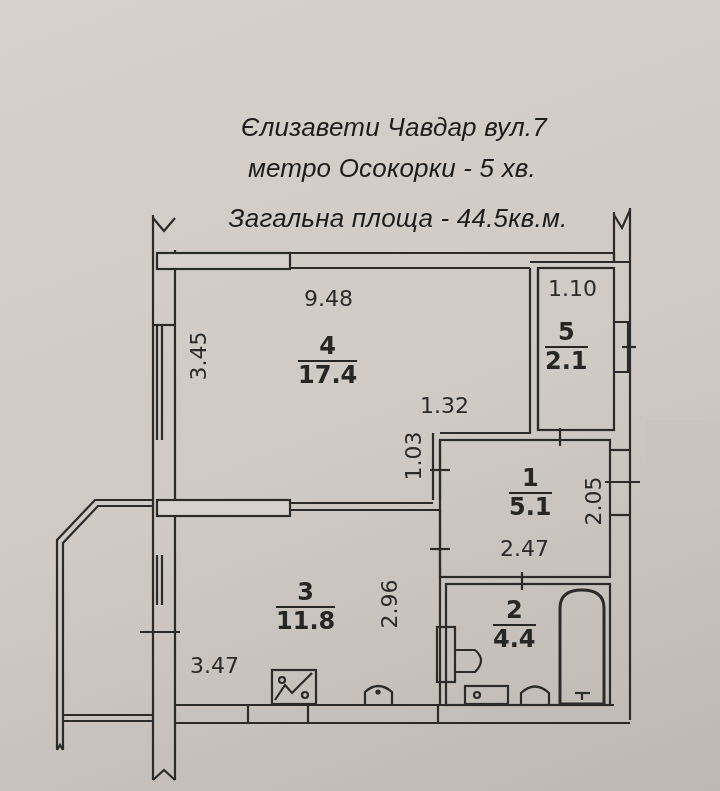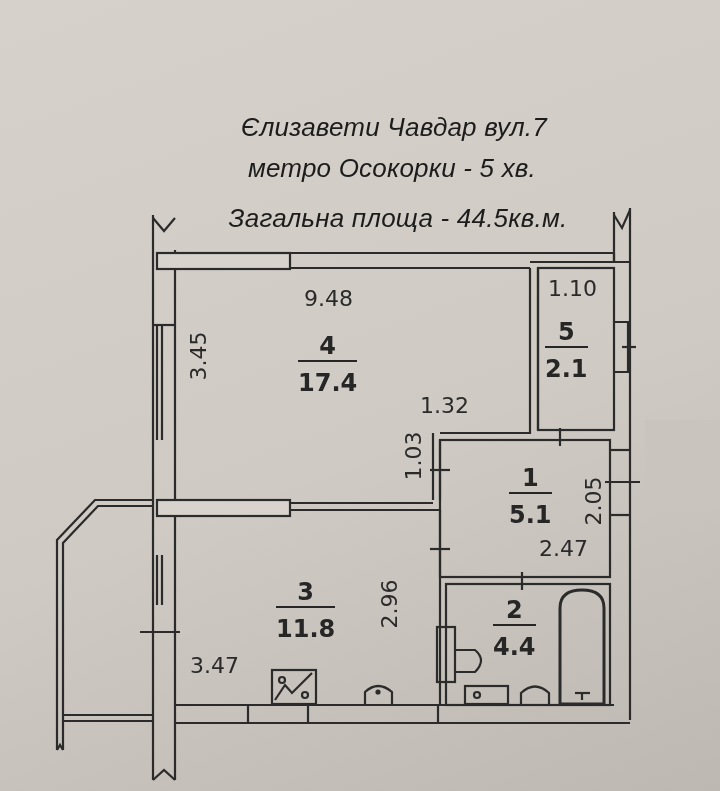--- a/index.html
+++ b/index.html
@@ -34,21 +34,21 @@
   .room {
     position: absolute;
     font-family: "DejaVu Sans", sans-serif;
     font-weight: bold;
     color: #262626;
     font-size: 24px;
     text-align: center;
     line-height: 1.05;
   }
   .room .num { display: block; border-bottom: 2.5px solid #262626; padding-bottom: 1px; }
-  .room .area { display: block; padding-top: 9px; }
+  .room .area { display: block; padding-top: 1px; }
   .smudge {
     position: absolute; left: 645px; top: 420px; width: 75px; height: 92px;
     background: #c9c4bd; border-radius: 0 0 12px 0;
   }
 </style>
 </head>
 <body>
 
 <div class="paper"></div>
 <div class="smudge"></div>
@@ -168,21 +168,21 @@
     <circle cx="477" cy="695" r="3"></circle>
   </g>
 </svg>
 
 <div class="label" style="left:304px; top:288px;">9.48</div>
 <div class="label rot" style="left:175px; top:345px;">3.45</div>
 <div class="label" style="left:420px; top:395px;">1.32</div>
 <div class="label rot" style="left:390px; top:445px;">1.03</div>
 <div class="label" style="left:548px; top:278px;">1.10</div>
 <div class="label rot" style="left:570px; top:490px;">2.05</div>
-<div class="label" style="left:500px; top:538px;margin-left:39px;">2.47</div>
+<div class="label" style="left:500px; top:538px;">2.47</div>
 <div class="label rot" style="left:366px; top:593px;">2.96</div>
 <div class="label" style="left:190px; top:655px;">3.47</div>
 
 <div class="room" style="left:298px; top:334px;">
   <span class="num">4</span>
   <span class="area">17.4</span>
 </div>
 <div class="room" style="left:545px; top:320px;">
   <span class="num">5</span>
   <span class="area">2.1</span>

